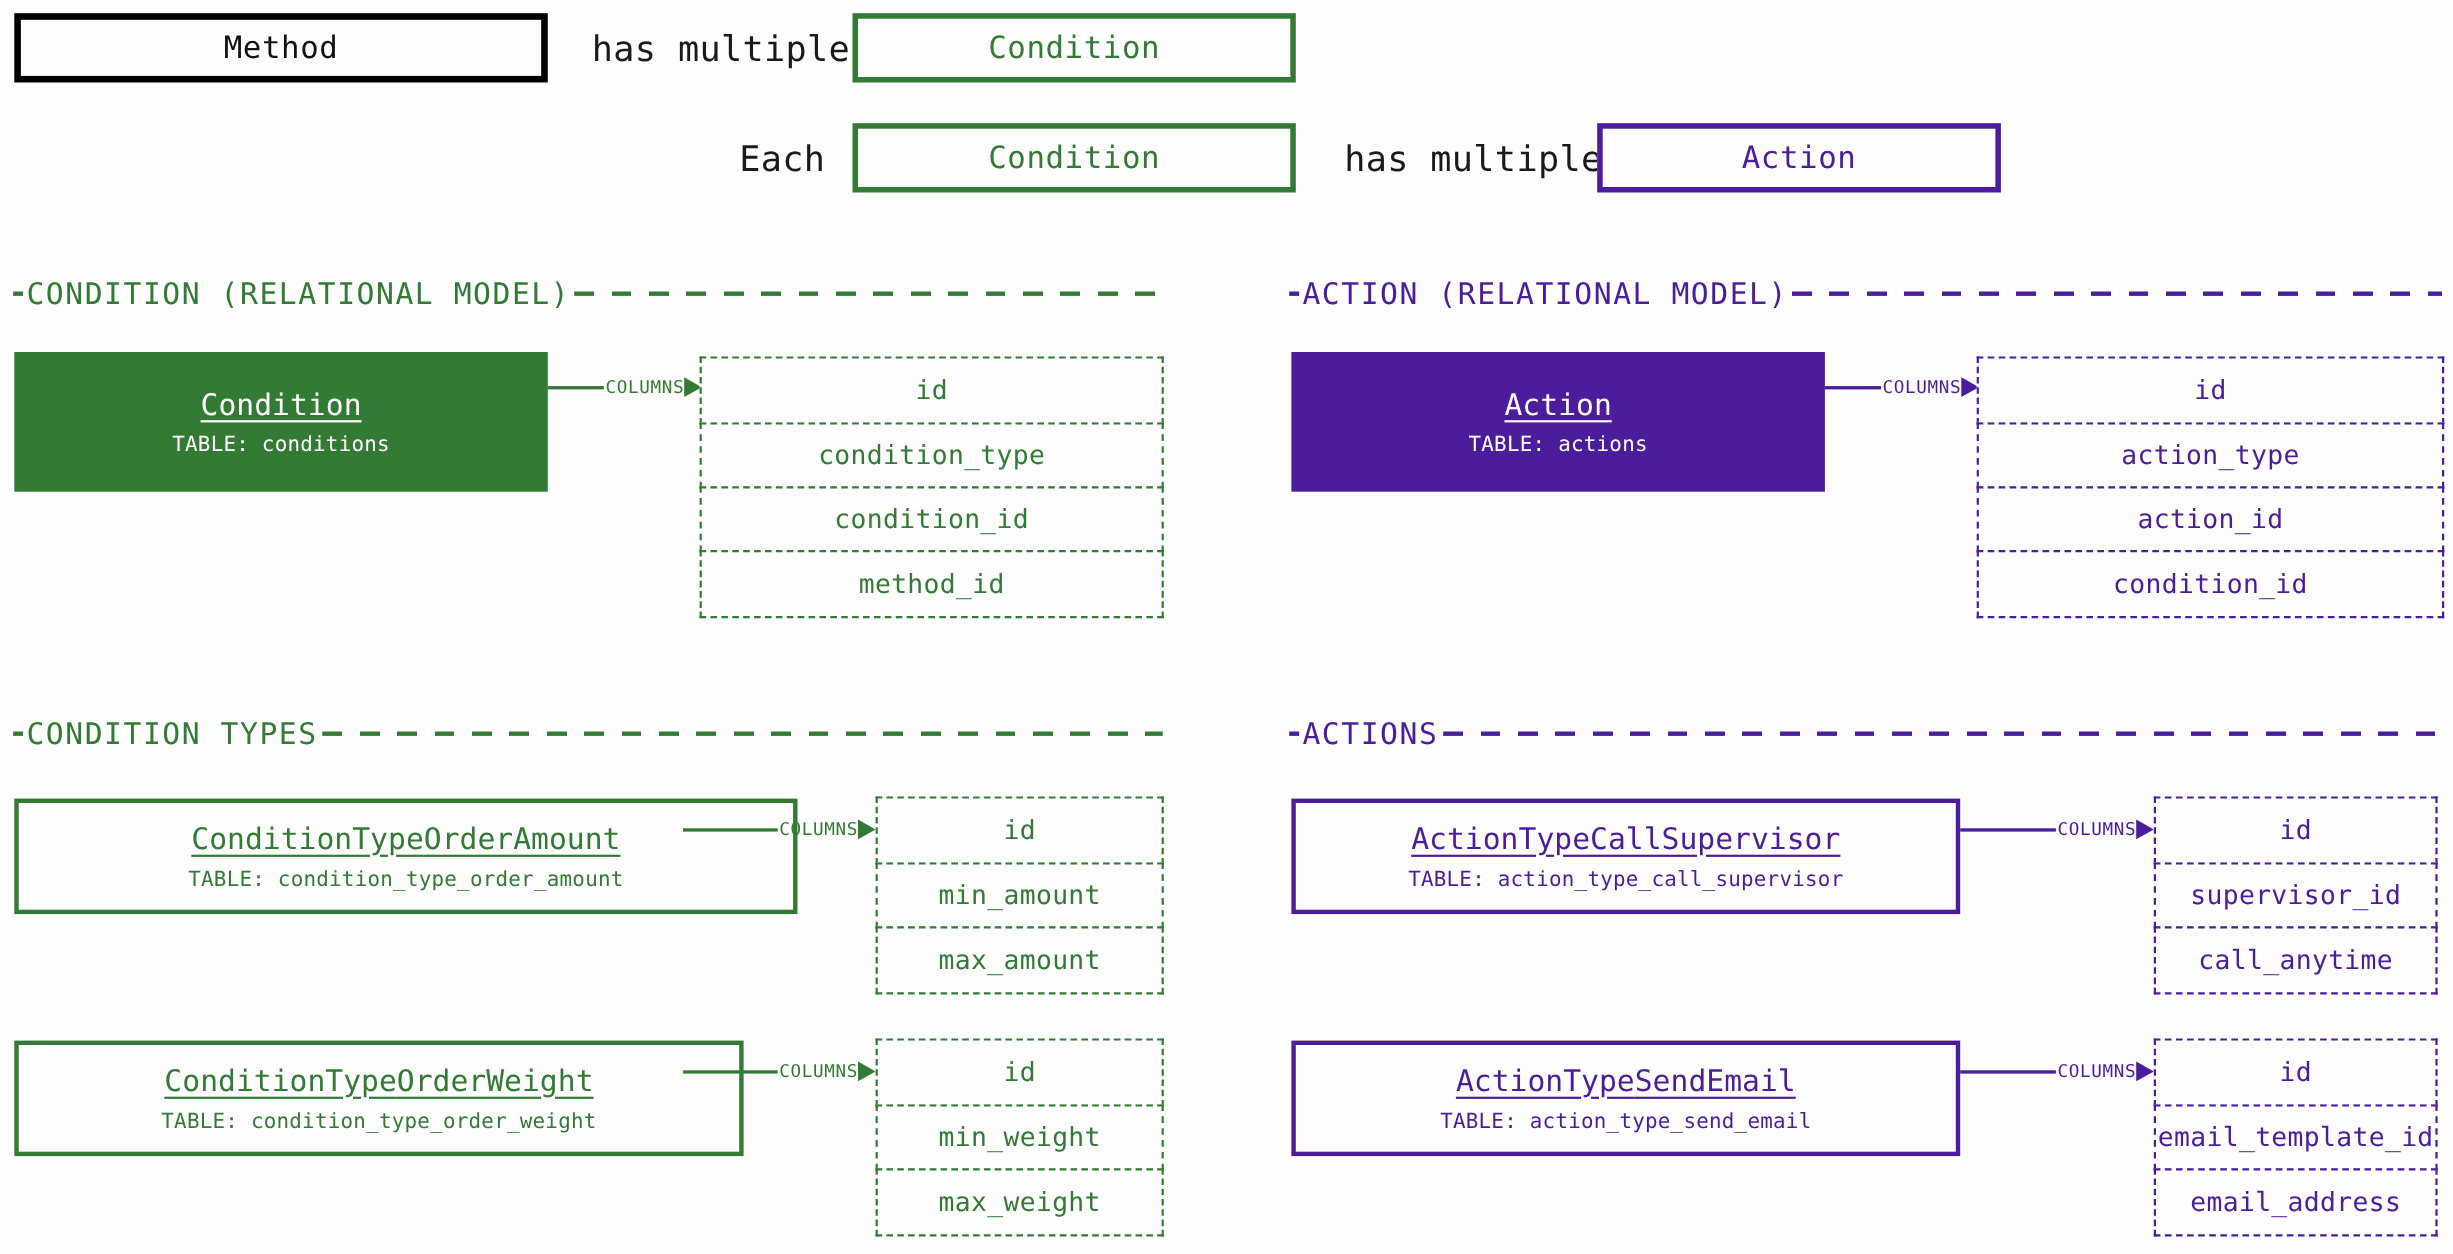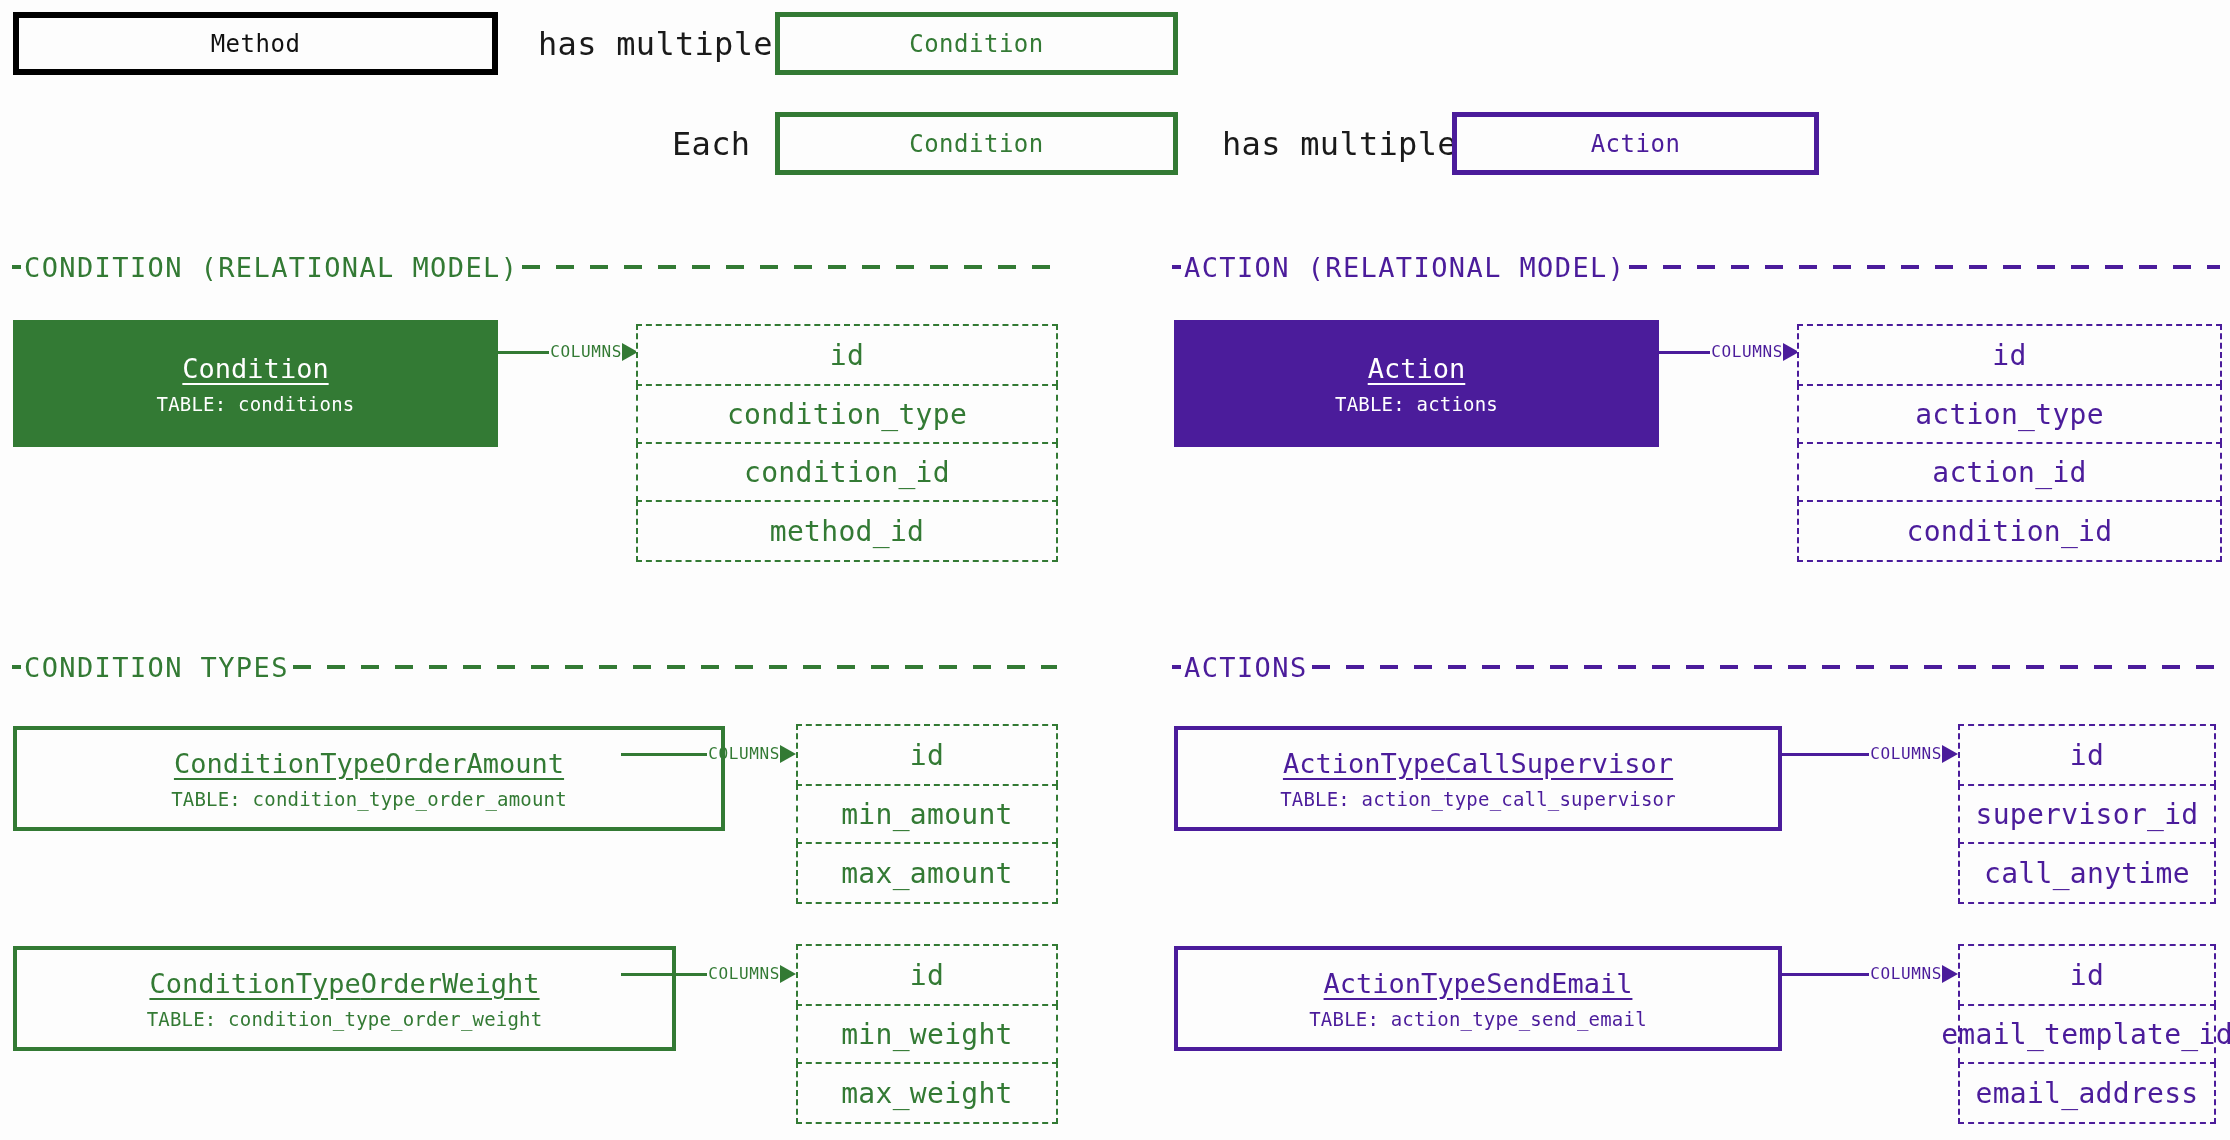--- a/index.html
+++ b/index.html
@@ -21,21 +21,21 @@
   }
 
   
   .rel-box {
     position: absolute;
     box-sizing: border-box;
     display: flex;
     align-items: center;
     justify-content: center;
     background: #fdfdfd;
-    font-size: 24px;
+    font-size: 28px;
     letter-spacing: 0.5px;
   }
   .rel-box.black  { border: 6px solid #000000; color: #111111; }
   .rel-box.green  { border: 5px solid #337a34; color: #337a34; }
   .rel-box.purple { border: 5px solid #4b1c9b; color: #4b1c9b; }
 
   .rel-label {
     position: absolute;
     font-size: 32px;
     color: #1a1a1a;
@@ -136,21 +136,21 @@
   .connector.purple { color: #4b1c9b; }
 
   
   .colstack { position: absolute; }
   .colcell {
     box-sizing: border-box;
     display: flex;
     align-items: center;
     justify-content: center;
     background: #fdfdfd;
-    font-size: 28px;
+    font-size: 24px;
     letter-spacing: 0.3px;
     margin-bottom: -2px;
   }
   .colstack.green  .colcell { border: 2px dashed #337a34; color: #337a34; }
   .colstack.purple .colcell { border: 2px dashed #4b1c9b; color: #4b1c9b; }
 </style>
 </head>
 <body>
 
 <div class="canvas">

